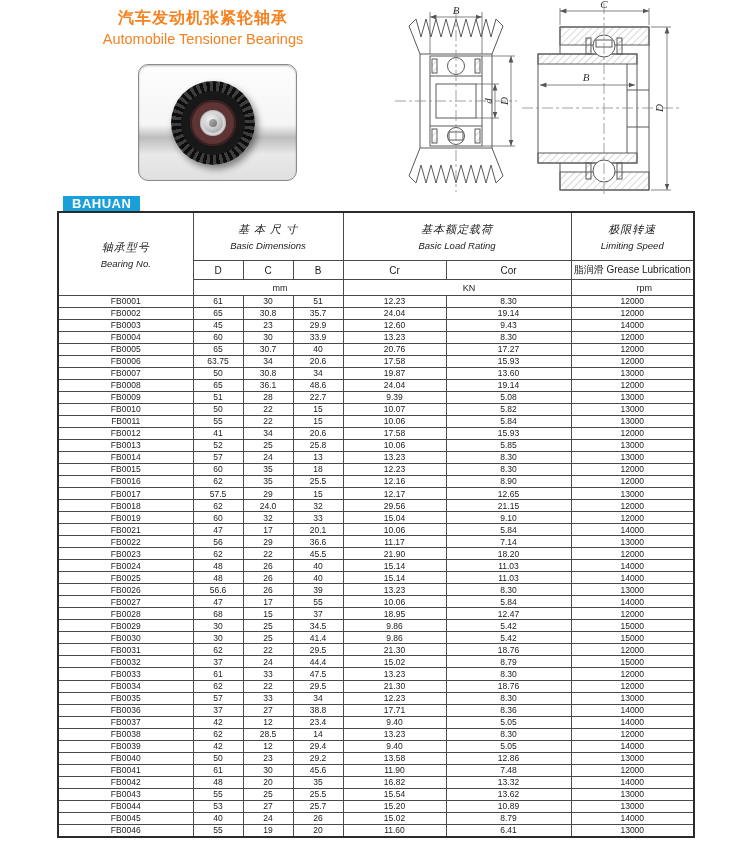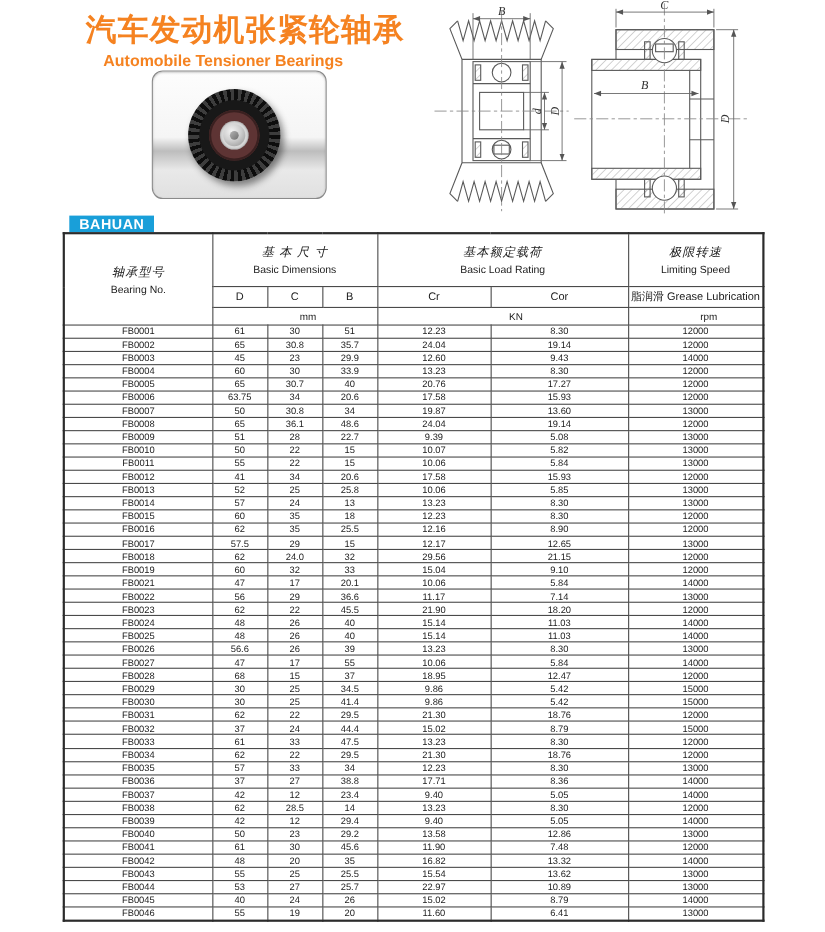--- a/index.html
+++ b/index.html
@@ -1,22 +1,22 @@
 <!DOCTYPE html>
 <html style="--accent: #F58220; --brand: #199FD9;"><head>
 <meta charset="utf-8">
 <style>
   html,body{margin:0;padding:0;background:#fff;}
   .page{position:relative;width:750px;height:847px;background:#fff;overflow:hidden;
         font-family:"Liberation Sans","DejaVu Sans",sans-serif;}
 
   
   .title-block{position:absolute;left:78px;top:8px;width:250px;text-align:center;}
-  .title-zh{color:var(--accent,#F58220);font-size:28px;font-weight:bold;letter-spacing:1px;white-space:nowrap;}
-  .title-en{color:var(--accent,#F58220);font-size:14.5px;margin-top:2px;white-space:nowrap;font-weight:bold;}
+  .title-zh{color:var(--accent,#F58220);font-size:16px;font-weight:bold;letter-spacing:1px;white-space:nowrap;}
+  .title-en{color:var(--accent,#F58220);font-size:14.5px;margin-top:2px;white-space:nowrap;}
 
   
   .photo{position:absolute;left:138px;top:64px;width:157px;height:115px;border-radius:10px;
          border:1px solid #8a8a8a;overflow:hidden;
          background:linear-gradient(180deg,#fdfdfd 0%,#f5f5f5 52%,#bdbdbd 63%,#e9e9e9 78%,#e0e0e0 100%);
          box-shadow:inset 0 1px 2px rgba(0,0,0,.25);}
   .pulley{position:absolute;left:32px;top:16px;width:84px;height:84px;border-radius:50%;
           background:repeating-conic-gradient(#0d0d0d 0deg 5deg,#3d3d3d 5deg 10deg);
           box-shadow:3px 4px 7px rgba(0,0,0,.45);}
   .pulley .ring2{position:absolute;inset:10px;border-radius:50%;background:#181818;}
@@ -38,21 +38,21 @@
   .brand-tab{position:absolute;left:63px;top:196px;height:15px;padding:0 9px;
              background:var(--brand,#199FD9);color:#fff;font-size:13px;font-weight:bold;
              display:flex;align-items:center;letter-spacing:.5px;}
 
   
   table.spec{position:absolute;left:57px;top:211px;width:636px;height:627px;
              border-collapse:collapse;table-layout:fixed;border:2px solid #2b2b2b;}
   table.spec th,table.spec td{border:1px solid #4a4a4a;padding:0;text-align:center;
              font-weight:normal;color:#1a1a1a;overflow:hidden;}
   thead .zh{font-size:11px;letter-spacing:1px;font-style:italic;}
-  thead .en{font-size:9.5px;margin-top:3px;}
+  thead .en{font-size:9.5px;margin-top:3px;font-style:italic;}
   thead tr.r1 th{height:47px;}
   thead tr.r2 th{height:18px;font-size:10px;}
   thead tr.r3 th{height:15px;font-size:9px;padding-left:24px;}
   thead .grease{font-size:8px;}
   tbody td{font-size:8.5px;line-height:1;}
   col.c-bearing{width:135px;} col.c-d{width:50px;} col.c-c{width:50px;} col.c-b{width:50px;}
   col.c-cr{width:103px;} col.c-cor{width:125px;} col.c-rpm{width:123px;}
 </style>
 </head>
 <body>
@@ -611,21 +611,21 @@
           <td>25.5</td>
           <td>15.54</td>
           <td>13.62</td>
           <td>13000</td>
         </tr>
         <tr>
           <td>FB0044</td>
           <td>53</td>
           <td>27</td>
           <td>25.7</td>
-          <td>22.97</td>
+          <td>15.20</td>
           <td>10.89</td>
           <td>13000</td>
         </tr>
         <tr>
           <td>FB0045</td>
           <td>40</td>
           <td>24</td>
           <td>26</td>
           <td>15.02</td>
           <td>8.79</td>

